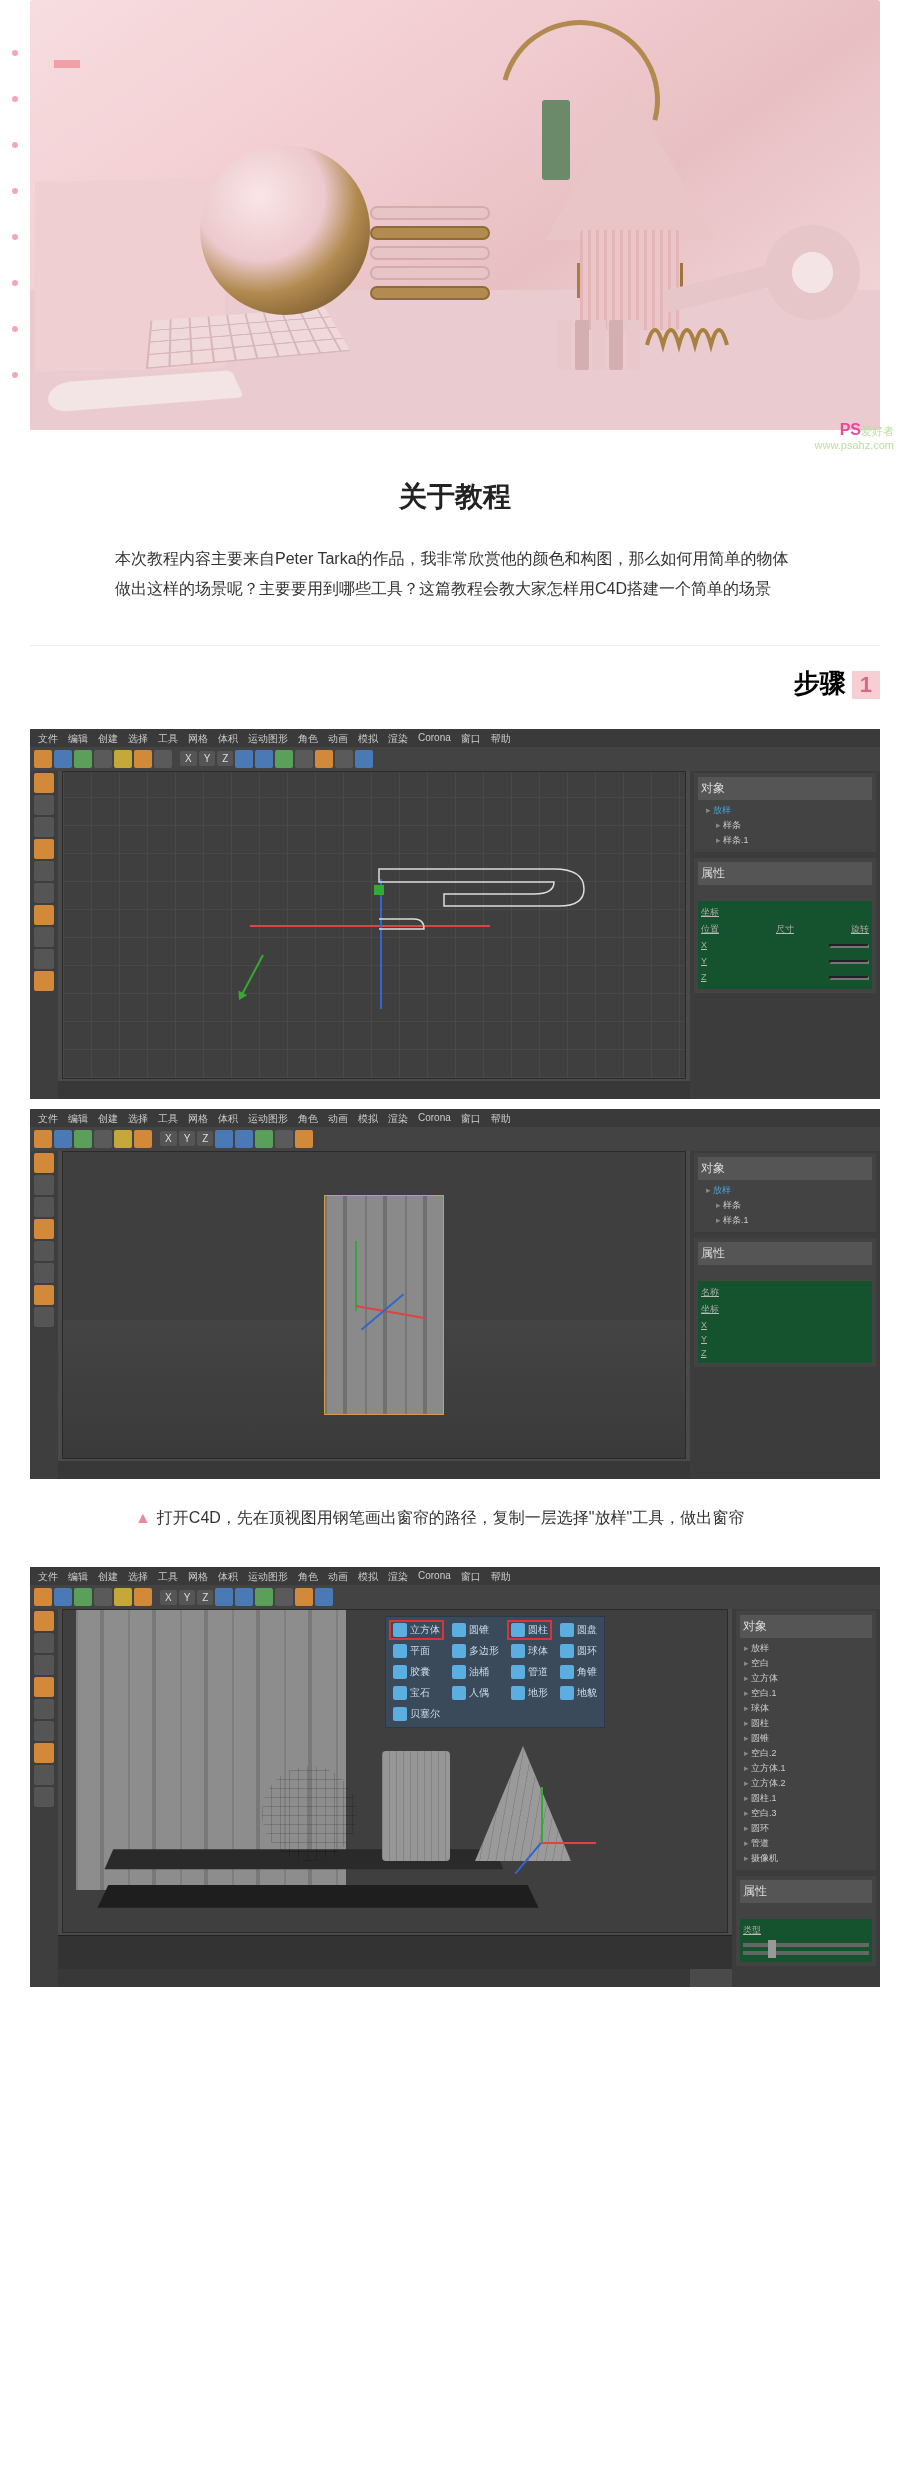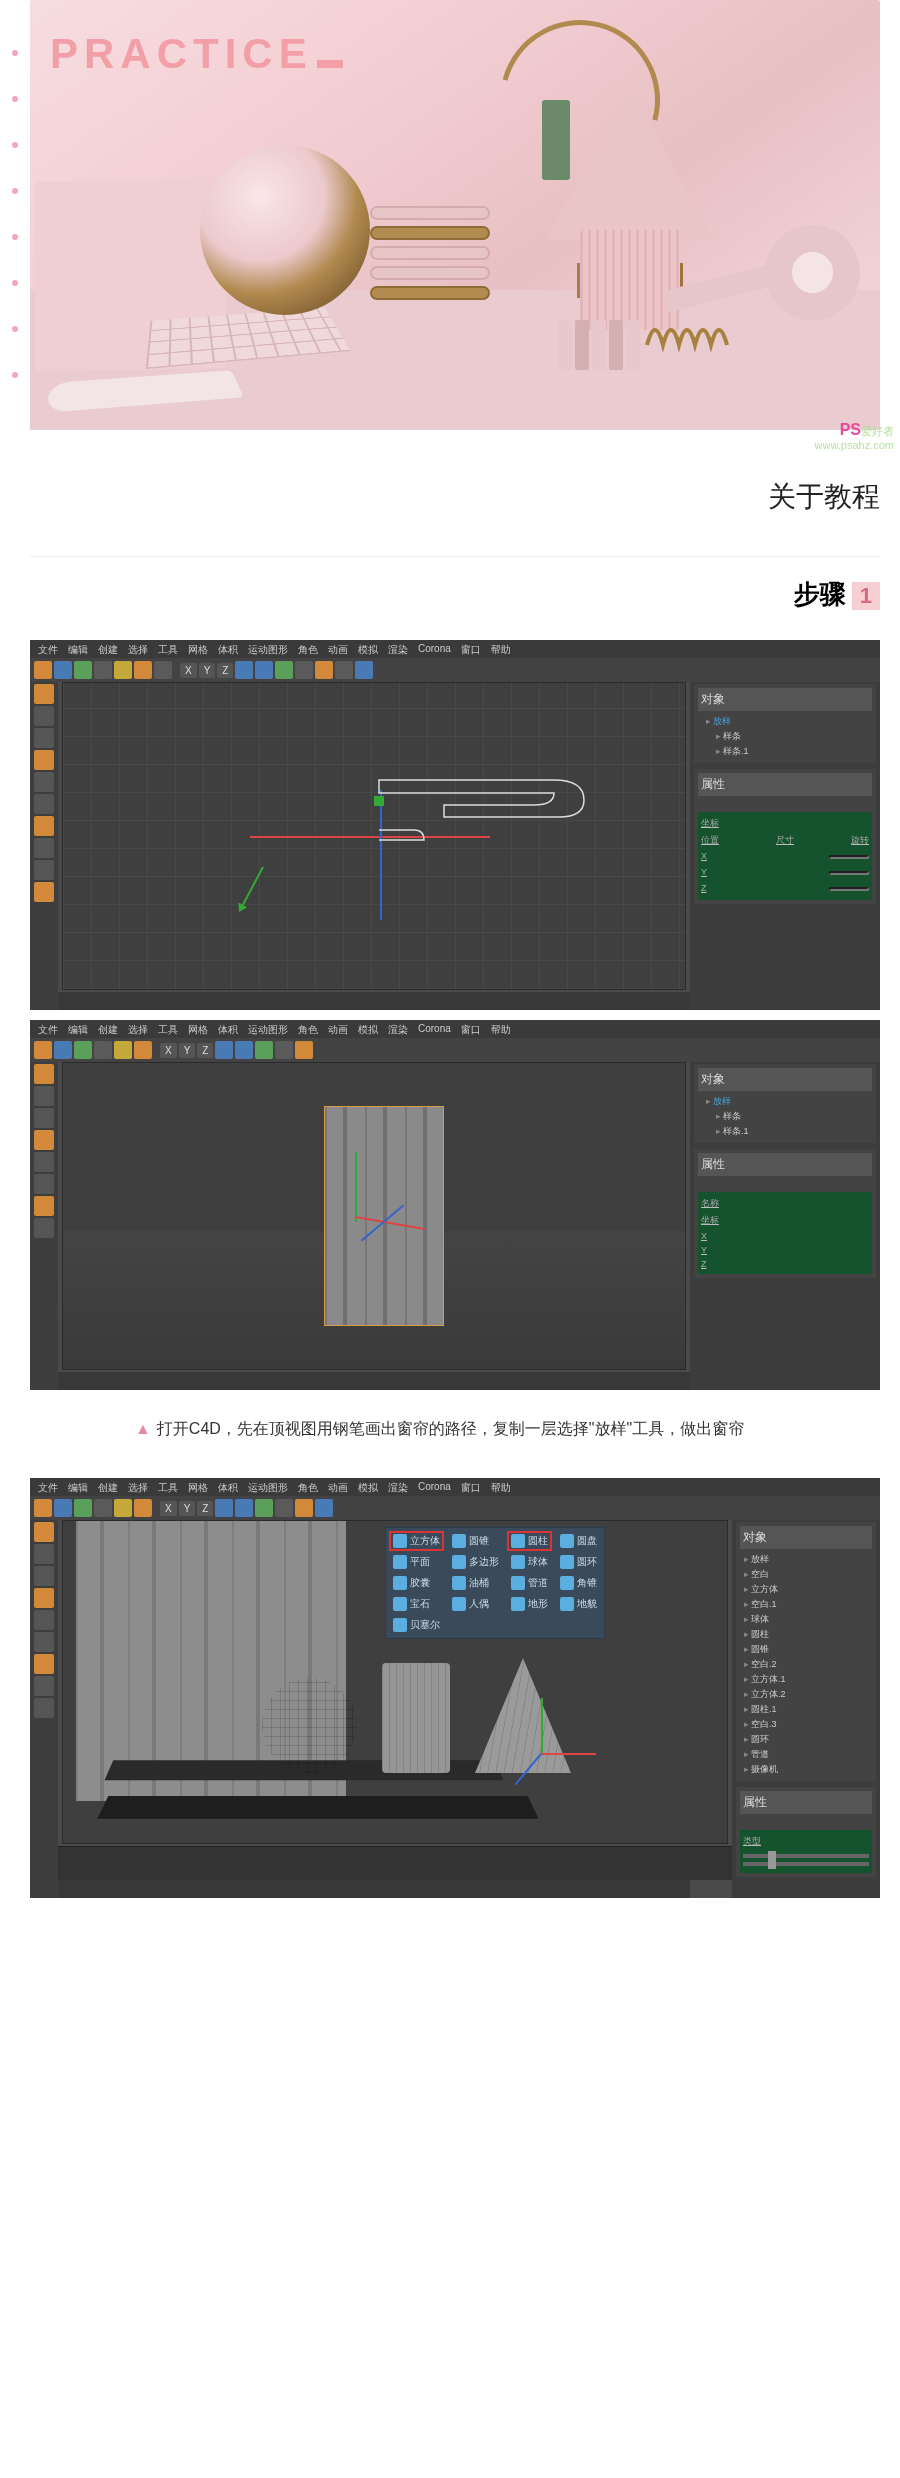--- a/index.html
+++ b/index.html
@@ -27,21 +27,21 @@
   .green-cyl{position:absolute;right:310px;top:100px;width:28px;height:80px;background:#6a8a6a;border-radius:3px;}
   .ring-stack{position:absolute;right:20px;bottom:110px;width:95px;height:95px;border-radius:50%;background:radial-gradient(circle,#f5e4e5 0 30%,#e7c6c9 31% 100%);}  
   .spring{position:absolute;right:145px;bottom:75px;width:90px;height:50px;}
   .spring svg{width:100%;height:100%;}
   .ramp{position:absolute;right:28px;bottom:140px;width:190px;height:22px;background:#e7c6c9;transform:rotate(-14deg);}
   .roll{position:absolute;left:20px;bottom:20px;width:190px;height:40px;background:#f3e5e6;border-radius:20px 6px 6px 20px;transform:perspective(300px) rotateX(45deg) rotateZ(-6deg);}
   .small-cyl-set{position:absolute;right:240px;bottom:60px;display:flex;gap:3px;}
   .sc{width:14px;height:50px;background:#e9c8cb;border-radius:2px;}
   .sc.d{background:#d4afb2;}
 
-  .section-title { text-align:right; font-size:28px; font-weight:400; margin:48px 0 28px; color:#222; }
+  .section-title { text-align:center; font-size:28px; font-weight:700; margin:48px 0 28px; color:#222; }
   .intro-text{ max-width:680px; margin:0 auto; line-height:1.9; font-size:16px; color:#333;}
   .divider{ width:100%; height:1px; background:#eee; margin:40px 0 18px;}
   .step-title{ text-align:right; font-size:26px; font-weight:700; margin:20px 0 28px;}
   .step-num{ display:inline-block; background:#f8ced5; color:#d76a7f; padding:1px 8px; margin-left:6px; font-size:22px;}
 
   .c4d{ width:100%; height:370px; background:#4a4a4a; position:relative; margin-bottom:10px; display:flex; font-size:9px; color:#bbb;border-radius:16px;}
   .c4d-menubar{position:absolute;top:0;left:0;right:0;height:18px;background:#3a3a3a;display:flex;gap:10px;padding:3px 8px;font-size:10px;color:#ccc;}
   .c4d-toolbar{position:absolute;top:18px;left:0;right:0;height:24px;background:#434343;display:flex;gap:2px;padding:2px 4px;align-items:center;}
   .tb-ico{width:18px;height:18px;background:#5a5a5a;border-radius:2px;}
   .tb-ico.o{background:#d28a3a;}
@@ -122,21 +122,21 @@
     <div class="dot"></div>
     <div class="dot"></div>
     <div class="dot"></div>
     <div class="dot"></div>
     <div class="dot"></div>
   </div>
 
   <div class="content">
 
     <div class="hero">
-      <div class="hero-title"><span>PRACTICE</span><span class="cursor"></span></div>
+      <div class="hero-title"><span class="cursor"></span></div>
       <div class="floor"></div>
       <div class="box b1"></div>
       <div class="grid"></div>
       <div class="tube-arc"></div>
       <div class="green-cyl"></div>
       <div class="cone"></div>
       <div class="gold-band"></div>
       <div class="cyl"></div>
       <div class="pipes">
         <div class="pipe"></div>
@@ -161,20 +161,21 @@
           </svg>
       </div>
       <div class="roll"></div>
     </div>
 
     <div class="ps-badge">
       <b>PS</b><span>爱好者</span><br><span>www.psahz.com</span>
     </div>
 
     <h2 class="section-title">关于教程</h2>
+    <p class="intro-text">本次教程内容主要来自Peter Tarka的作品，我非常欣赏他的颜色和构图，那么如何用简单的物体做出这样的场景呢？主要要用到哪些工具？这篇教程会教大家怎样用C4D搭建一个简单的场景</p>
 
     <div class="divider"></div>
 
     <h2 class="step-title">
       <span>步骤</span><span class="step-num">1</span>
     </h2>
 
     <div class="c4d">
       <div class="c4d-menubar" id="menubar1">
           <span>文件</span>

